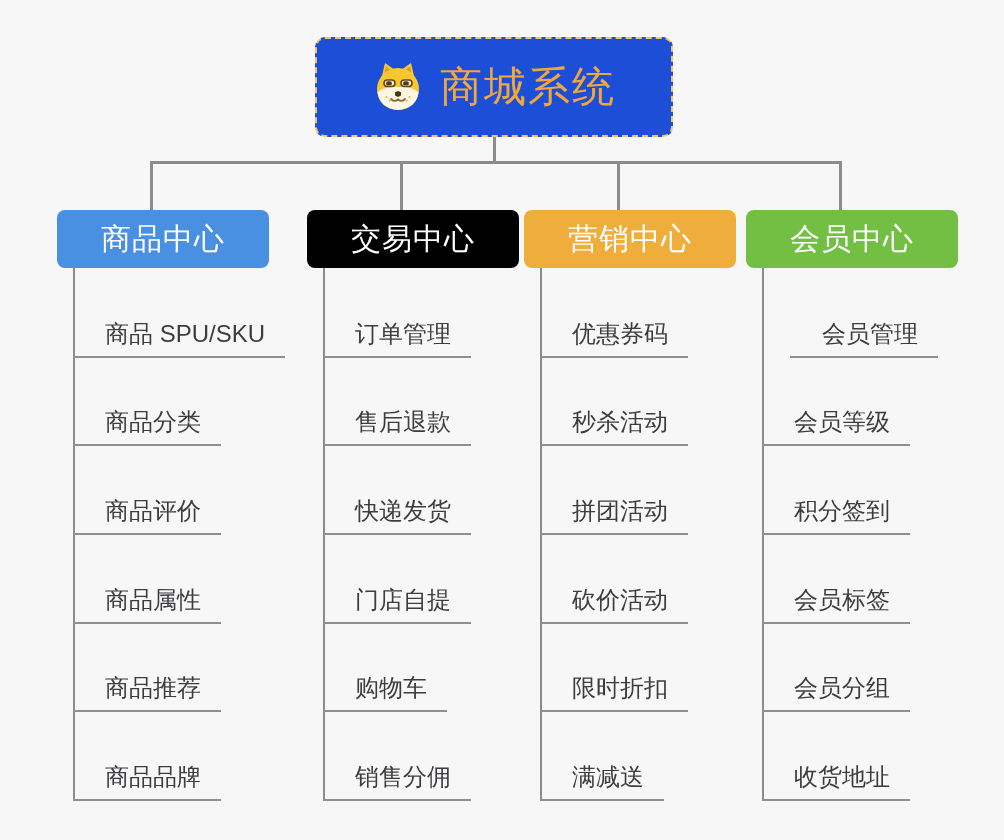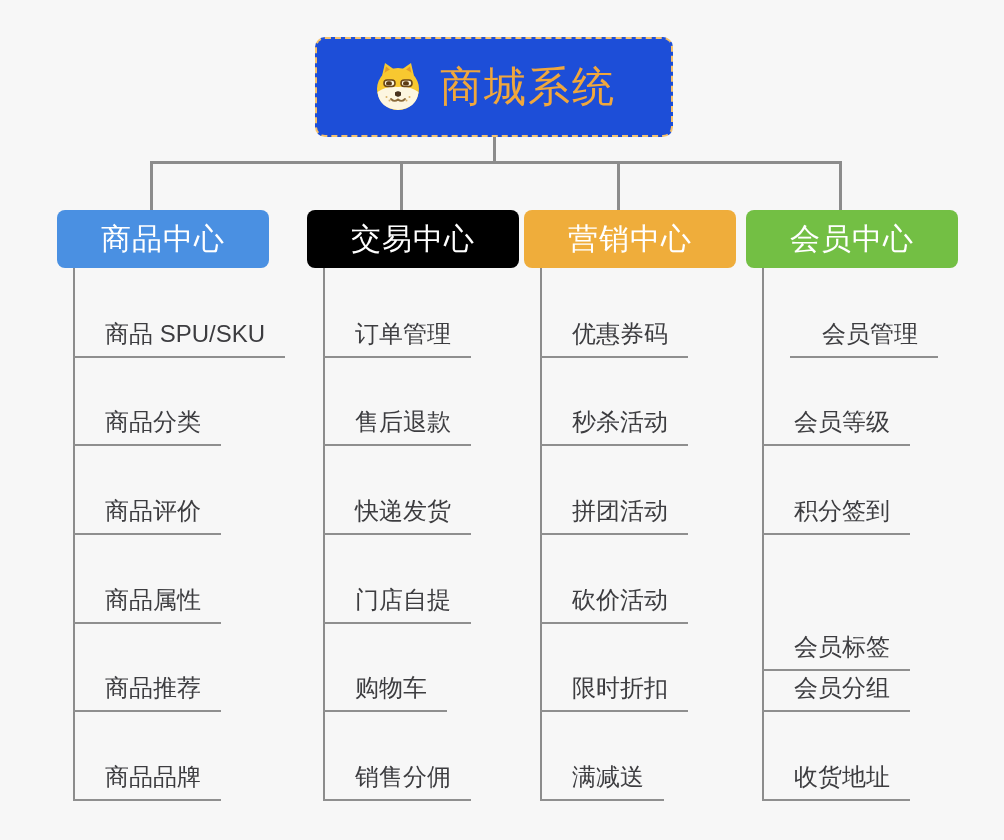--- a/index.html
+++ b/index.html
@@ -131,17 +131,17 @@
       <div class="leaf" style="left: 540px; top: 497px;"><span class="leaf-label">拼团活动</span></div>
       <div class="leaf" style="left: 540px; top: 586px;"><span class="leaf-label">砍价活动</span></div>
       <div class="leaf" style="left: 540px; top: 674px;"><span class="leaf-label">限时折扣</span></div>
       <div class="leaf" style="left: 540px; top: 763px;"><span class="leaf-label">满减送</span></div>
       <div class="line" style="left: 839px; top: 161px; width: 3px; height: 52px;"></div>
       <div class="branch-header" style="left: 746px; background: rgb(115, 191, 68);">会员中心</div>
       <div class="line" style="left: 762px; top: 268px; width: 2px; height: 533px;"></div>
       <div class="leaf" style="left: 742px; top: 320px; margin-left: 48px;"><span class="leaf-label">会员管理</span></div>
       <div class="leaf" style="left: 762px; top: 408px;"><span class="leaf-label">会员等级</span></div>
       <div class="leaf" style="left: 762px; top: 497px;"><span class="leaf-label">积分签到</span></div>
-      <div class="leaf" style="left: 762px; top: 586px; margin-top: 47px;"><span class="leaf-label">会员标签</span></div>
+      <div class="leaf" style="left: 762px; top: 586px;"><span class="leaf-label">会员标签</span></div>
       <div class="leaf" style="left: 762px; top: 674px;"><span class="leaf-label">会员分组</span></div>
       <div class="leaf" style="left: 762px; top: 763px;"><span class="leaf-label">收货地址</span></div>
     </div>
 </div>
 
 </body></html>

